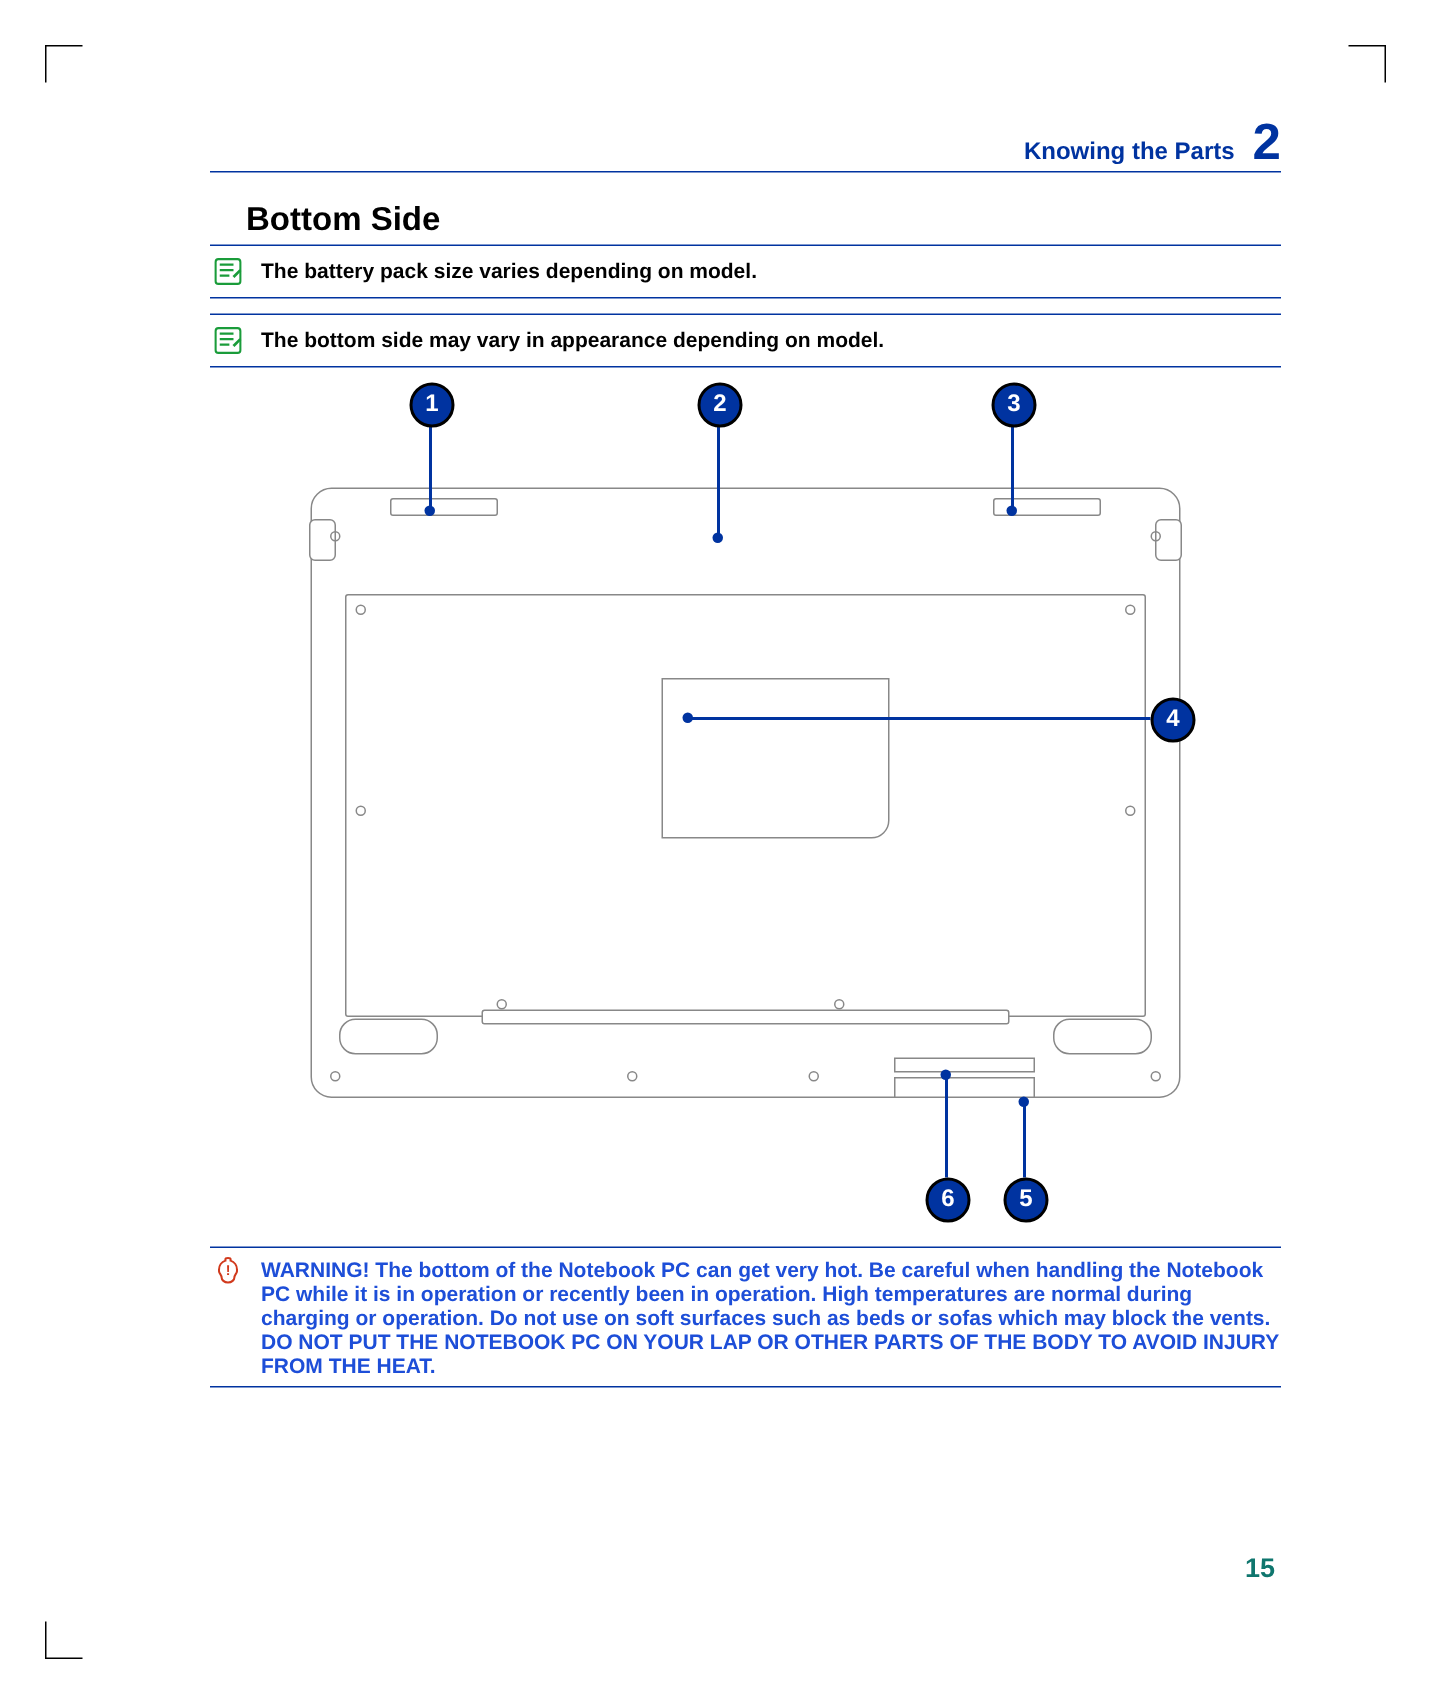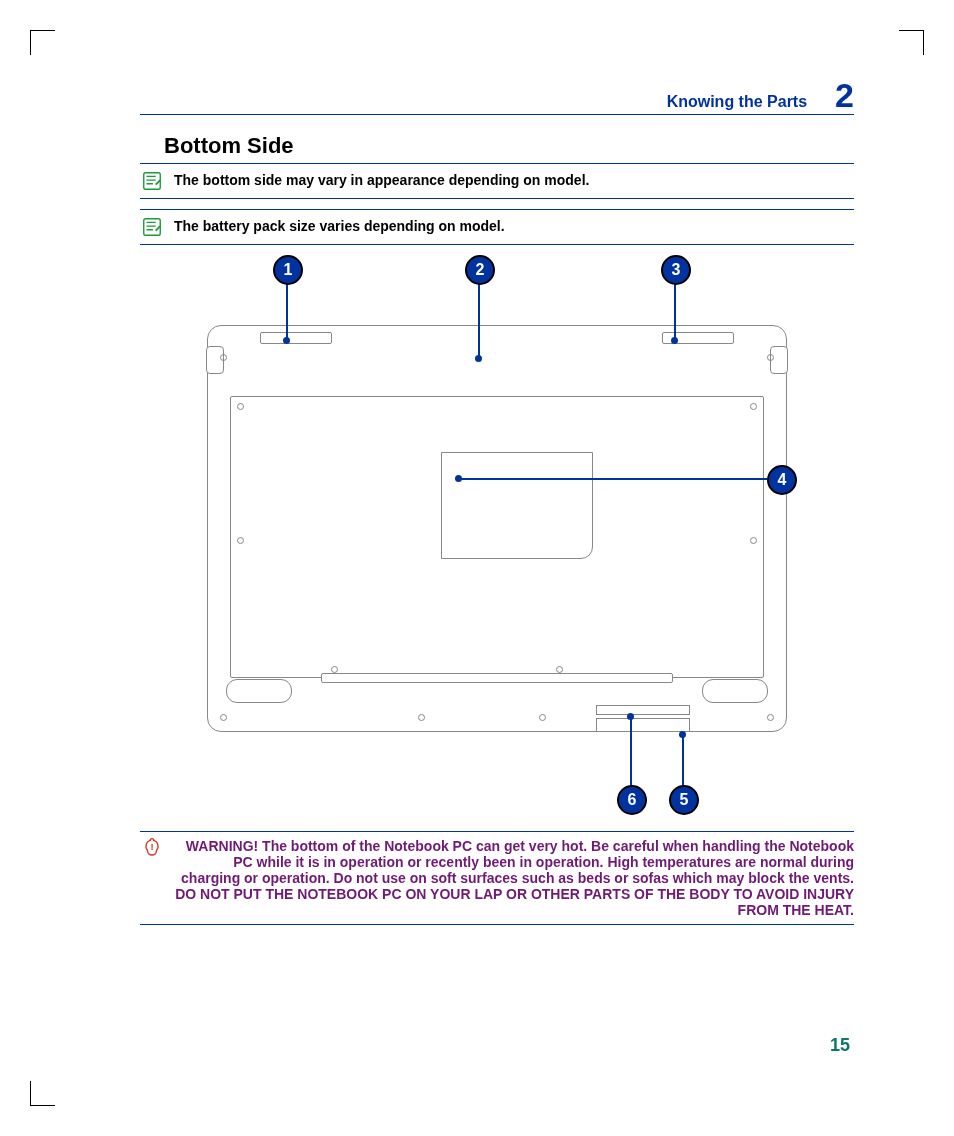--- a/index.html
+++ b/index.html
@@ -19,21 +19,21 @@
     position: absolute;
     top: 78px;
     left: 140px;
     right: 100px;
     bottom: 90px;
   }
   .header-row {
     display: flex;
     justify-content: flex-end;
     align-items: baseline;
-    gap: 28px;
+    gap: 12px;
   }
   .header-title {
     color: #0033a0;
     font-weight: bold;
     font-size: 16px;
   }
   .header-num {
     color: #0033a0;
     font-weight: bold;
     font-size: 34px;
@@ -76,22 +76,21 @@
     padding-top: 2px;
   }
   .warning-icon {
     color: #d13a1d;
     font-size: 20px;
     line-height: 1;
   }
   .warning-text {
     font-weight: bold;
     font-size: 14px;
-    color: #701a75;
-    text-align: right;
+    color: #1d4ed8;
   }
   .diagram-wrap {
     position: relative;
     width: 600px;
     height: 560px;
     margin: 10px auto 16px auto;
   }
   .laptop-body {
     position: absolute;
     left: 10px; right: 10px;
@@ -182,41 +181,41 @@
 
 <div class="page">
 
   <div class="header-row">
     <span class="header-title">Knowing the Parts</span>
     <span class="header-num">2</span>
   </div>
   <hr class="header-rule">
 
   <h2 class="section-title">Bottom Side</h2>
+
+  <div class="note-block">
+    <span class="note-icon">
+      <svg width="22" height="22" viewBox="0 0 24 24">
+          <rect x="3" y="3" width="18" height="18" rx="2" fill="none" stroke="#1a9c3a" stroke-width="1.5"></rect>
+          <path d="M6 7h10M6 11h10M6 15h7" stroke="#1a9c3a" stroke-width="1.5"></path>
+          <path d="M16 16l5-5" stroke="#1a9c3a" stroke-width="2"></path>
+        </svg>
+    </span>
+    <span class="note-text">The battery pack size varies depending on model.</span>
+  </div>
 
   <div class="note-block">
     <span class="note-icon">
       <svg width="22" height="22" viewBox="0 0 24 24">
           <rect x="3" y="3" width="18" height="18" rx="2" fill="none" stroke="#1a9c3a" stroke-width="1.5"></rect>
           <path d="M6 7h10M6 11h10M6 15h7" stroke="#1a9c3a" stroke-width="1.5"></path>
           <path d="M16 16l5-5" stroke="#1a9c3a" stroke-width="2"></path>
         </svg>
     </span>
     <span class="note-text">The bottom side may vary in appearance depending on model.</span>
-  </div>
-
-  <div class="note-block">
-    <span class="note-icon">
-      <svg width="22" height="22" viewBox="0 0 24 24">
-          <rect x="3" y="3" width="18" height="18" rx="2" fill="none" stroke="#1a9c3a" stroke-width="1.5"></rect>
-          <path d="M6 7h10M6 11h10M6 15h7" stroke="#1a9c3a" stroke-width="1.5"></path>
-          <path d="M16 16l5-5" stroke="#1a9c3a" stroke-width="2"></path>
-        </svg>
-    </span>
-    <span class="note-text">The battery pack size varies depending on model.</span>
   </div>
 
   <div class="diagram-wrap">
 
     <div class="callout" style="left:76px; top:0;">1</div>
     <div class="callout" style="left:268px; top:0;">2</div>
     <div class="callout" style="left:464px; top:0;">3</div>
     <div class="callout" style="left:570px; top:210px;">4</div>
     <div class="callout" style="left:472px; top:530px;">5</div>
     <div class="callout" style="left:420px; top:530px;">6</div>

